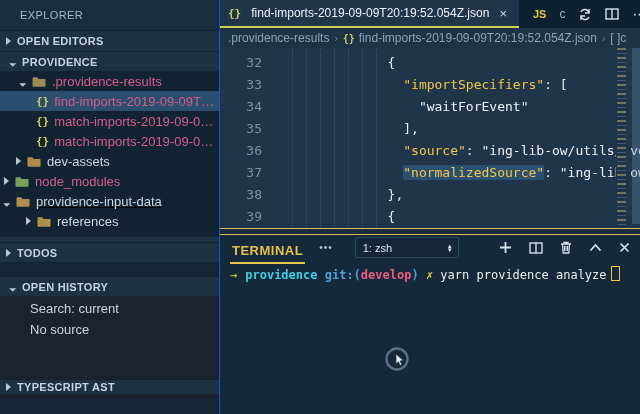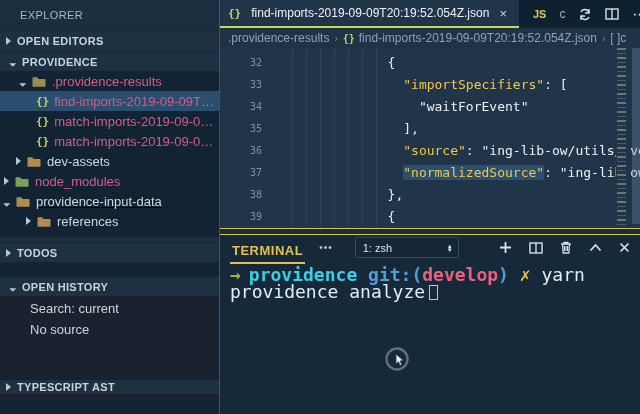--- a/index.html
+++ b/index.html
@@ -42,21 +42,21 @@
   .act-c{color:#9fb4c4;font-size:12px;}
   .act-more{font-size:14px;letter-spacing:1px;}
   .breadcrumb{height:20px;background:#1f3347;display:flex;align-items:center;padding-left:8px;
     font-size:12px;color:#8ba3b8;white-space:nowrap;overflow:hidden;flex:none;}
   .crumb{cursor:pointer;} .crumb-sep{margin:0 5px;color:#6c849a;font-size:10px;}
   .bc-json{color:#c9cf6a;font-family:"DejaVu Sans Mono",monospace;font-size:10px;font-weight:bold;margin-right:4px;}
   .code{position:relative;flex:1;background:#20344a;overflow:hidden;
     font-family:"DejaVu Sans Mono",monospace;font-size:13px;}
   .code-lines{position:absolute;left:0;top:4px;right:26px;}
   .cl{display:flex;height:22px;line-height:22px;}
-  .lnum{width:42px;flex:none;text-align:right;padding-right:16px;color:#7b92a6;font-size:10px;}
+  .lnum{width:42px;flex:none;text-align:right;padding-right:16px;color:#7b92a6;font-size:13px;}
   .ltext{white-space:pre;color:#e9eef3;}
   .tok-k{color:#f2c849;} .tok-p{color:#e9eef3;} .tok-s{color:#eef2f5;}
   .tok-hl{background:#2c506f;border-radius:2px;}
   .guide{position:absolute;top:0;bottom:0;width:0;border-left:1px dotted #32526f;}
   .minimap{position:absolute;right:9px;top:0;bottom:0;width:15px;background:#20344a;
     background-image:repeating-linear-gradient(to bottom,rgba(214,200,130,.45) 0 2px,rgba(32,52,74,0) 2px 5px,rgba(190,200,210,.25) 5px 6px,rgba(32,52,74,0) 6px 9px);
     background-size:9px 100%;background-repeat:no-repeat;background-position:1px 0;}
   .vscroll{position:absolute;right:0;top:0;bottom:4px;width:8px;background:rgba(110,140,165,.35);}
   .divider{height:5px;background:#1a2c3d;border-top:1px solid #d8c052;border-bottom:1px solid #d8c052;flex:none;box-sizing:content-box;}
   
@@ -64,21 +64,21 @@
   .panel-header{height:26px;display:flex;align-items:center;padding:0 10px;flex:none;}
   .panel-tab{color:#e4c24f;font-size:13px;font-weight:bold;letter-spacing:.5px;border-bottom:2px solid #e4c24f;
     padding:11px 2px 4px;cursor:pointer;}
   .panel-more{color:#b9c7d2;margin-left:14px;font-size:10px;letter-spacing:1px;cursor:pointer;}
   .shell-select{margin-left:22px;width:90px;height:19px;background:#152638;border:1px solid #2c4a64;border-radius:2px;
     color:#dde6ed;font-size:11px;display:flex;align-items:center;justify-content:space-between;
     padding:0 5px 0 7px;cursor:pointer;}
   .sel-arrows{display:flex;flex-direction:column;line-height:4px;font-size:6px;color:#dde6ed;}
   .panel-icons{margin-left:auto;display:flex;align-items:center;gap:17px;color:#d7e1ea;}
   .p-ic{cursor:pointer;display:inline-flex;align-items:center;}
-  .term{flex:1;padding:5px 10px;font-family:"DejaVu Sans Mono",monospace;font-size:18px;line-height:17px;position:relative;}
+  .term{flex:1;padding:5px 10px;font-family:"DejaVu Sans Mono",monospace;font-size:12px;line-height:17px;position:relative;}
   .pr-arrow{color:#a9b42e;font-weight:bold;}
   .pr-dir{color:#3bd0e0;font-weight:bold;margin-left:8px;}
   .pr-git{color:#4f9fd4;font-weight:bold;}
   .pr-branch{color:#ed5f7e;font-weight:bold;}
   .pr-dirty{color:#e8c54d;font-weight:bold;}
   .pr-cmd{color:#e6edf2;}
   .term-cursor{display:inline-block;width:7px;height:13px;border:1px solid #e9c84f;vertical-align:-2px;margin-left:4px;}
   .mouse-halo{position:absolute;left:384px;top:346px;width:26px;height:26px;pointer-events:none;}
 </style>
 </head>

